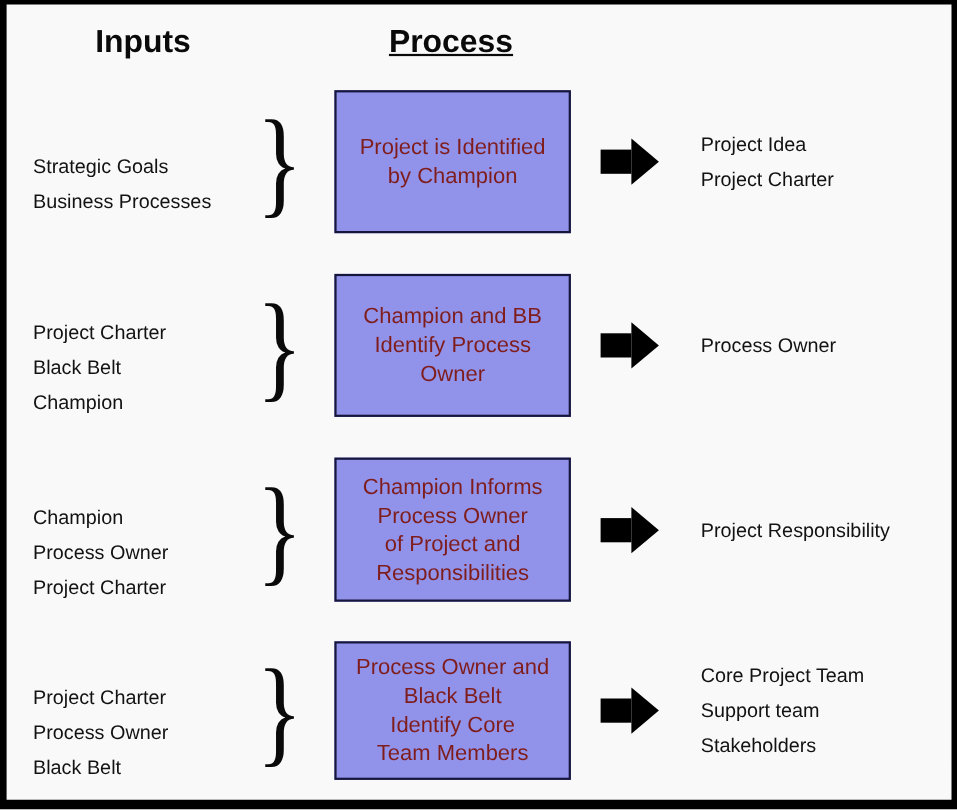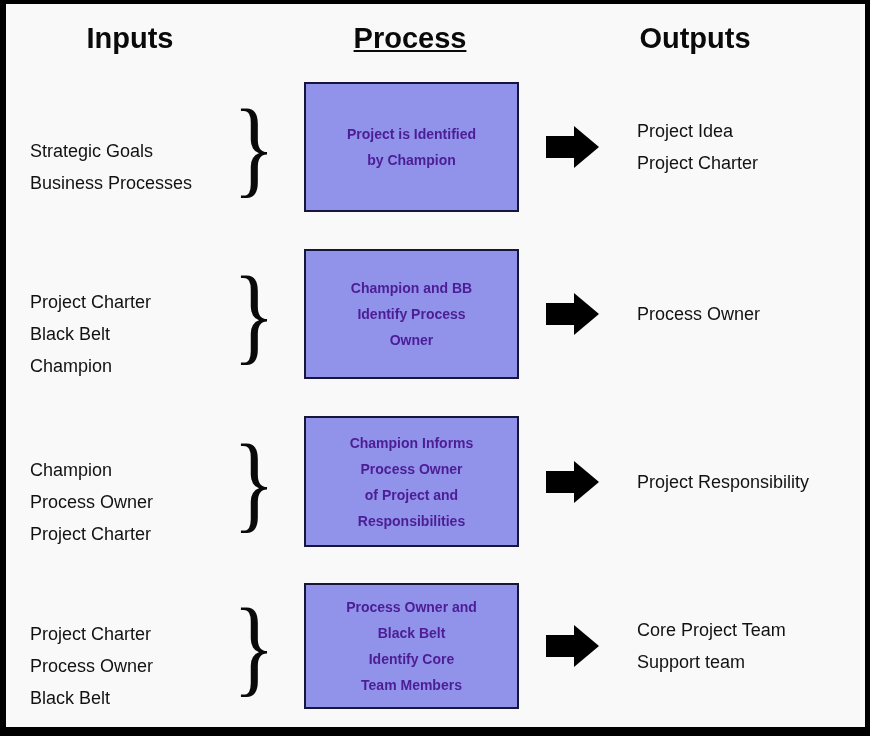--- a/index.html
+++ b/index.html
@@ -70,26 +70,25 @@
     bottom: 0;
     width: 215px;
     box-sizing: border-box;
     background: var(--process-box-fill, #9192ea);
     border: 2px solid var(--process-box-border, #16163c);
     display: flex;
     align-items: center;
     justify-content: center;
   }
   .process-label {
-    font-size: 14px;
+    font-size: 20px;
     line-height: 26px;
     text-align: center;
-    color: #4c1d95;
+    color: #7f1d1d;
     white-space: pre-line;
-    font-weight: bold;
   }
   .arrow {
     left: 540px;
     display: flex;
     align-items: center;
   }
   .arrow-body {
     width: 28px;
     height: 22px;
     background: var(--arrow, #000);
@@ -102,21 +101,20 @@
     border-left: 25px solid var(--arrow, #000);
   }
 </style>
 </head>
 <body>
 
 <div class="frame">
 
   <div class="hdr hdr-inputs">Inputs</div>
   <div class="hdr hdr-process">Process</div>
-  <div class="hdr hdr-outputs">Outputs</div>
 
   <div class="row row0">
     <div class="inputs vcenter">
       <div class="list-item">Strategic Goals</div>
       <div class="list-item">Business Processes</div>
     </div>
     <div class="brace vcenter">}</div>
     <div class="process-box">
       <div class="process-label">Project is Identified
 by Champion</div>
@@ -187,16 +185,17 @@
 Identify Core
 Team Members</div>
     </div>
     <div class="arrow vcenter">
       <div class="arrow-body"></div>
       <div class="arrow-head"></div>
     </div>
     <div class="outputs vcenter">
       <div class="list-item">Core Project Team</div>
       <div class="list-item">Support team</div>
+      <div class="list-item">Stakeholders</div>
     </div>
   </div>
 
 </div>
 
 </body></html>

